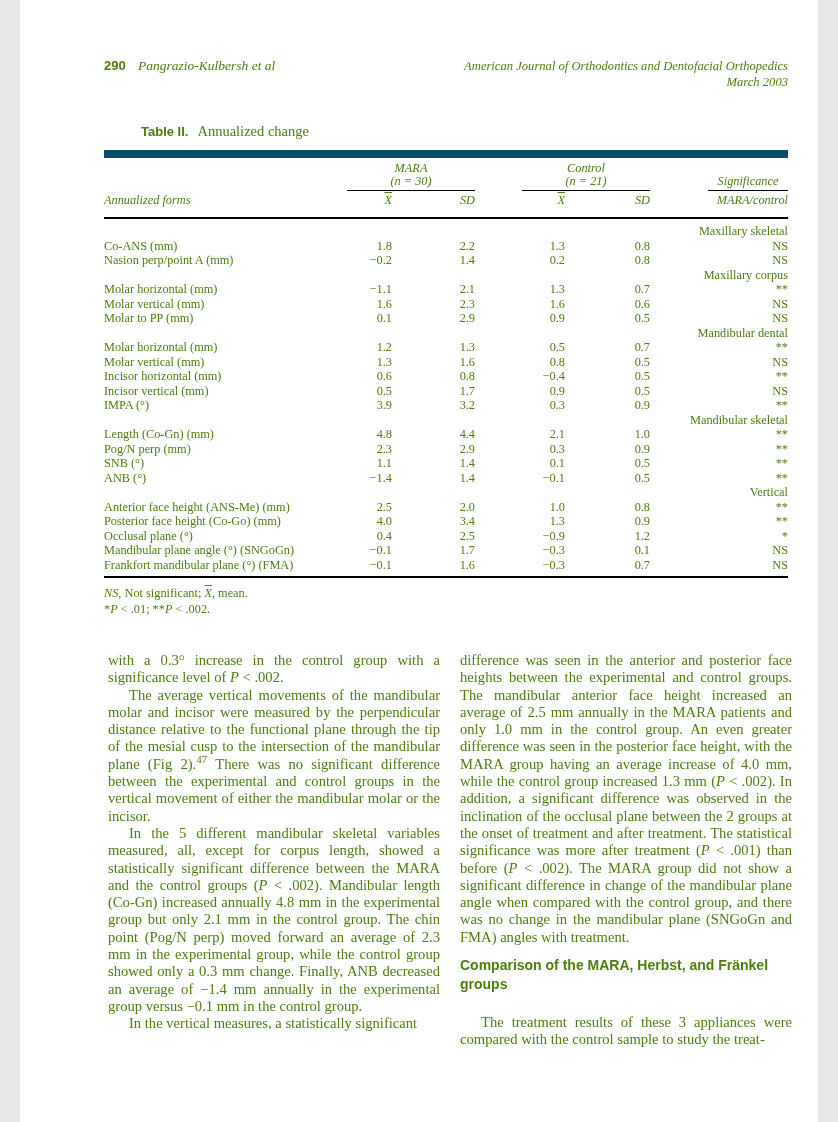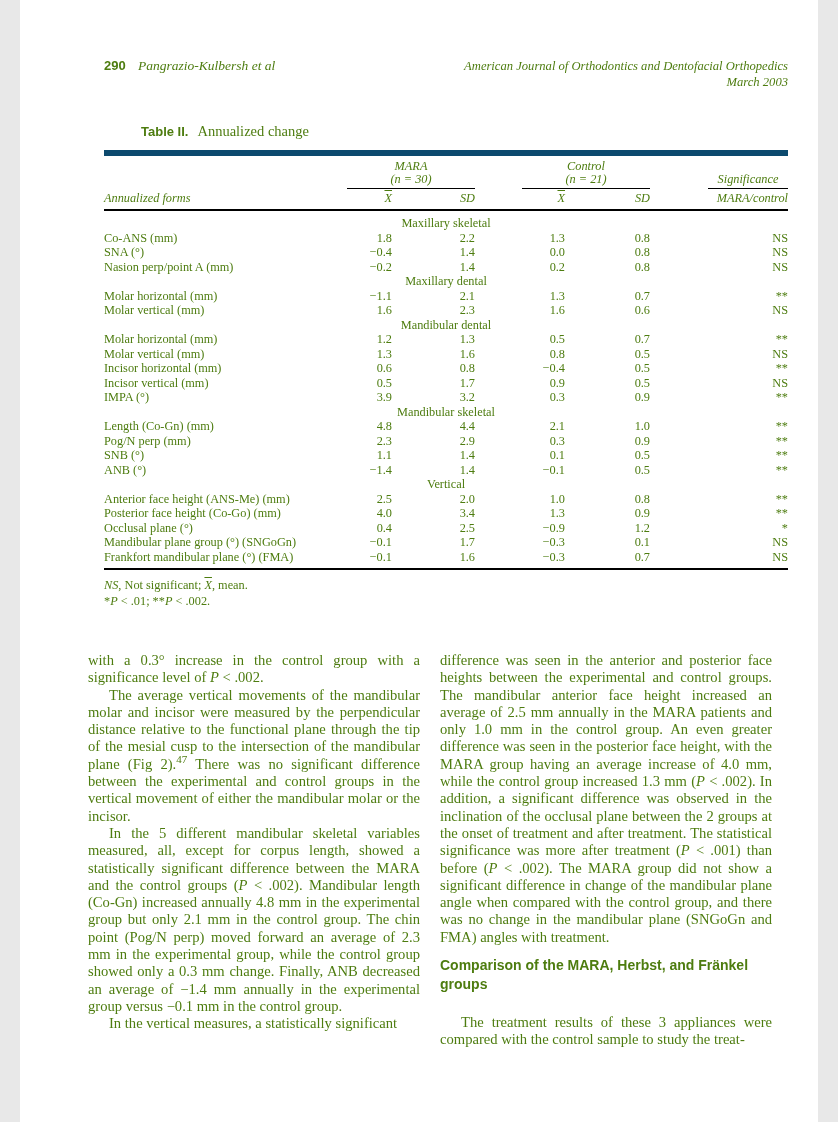--- a/index.html
+++ b/index.html
@@ -22,54 +22,54 @@
 
   
   .table-block { position:absolute; left:84px; top:122px; width:684px; }
   .table-caption { margin-bottom:10px;margin-left:37px; }
   .cap-label { font-family:"Liberation Sans", sans-serif; font-weight:bold; font-size:13px; }
   .cap-title { font-size:14.5px; margin-left:5px; }
 
   table.data-table { width:684px; border-collapse:collapse; table-layout:fixed; }
   .data-table th { font-weight:normal; }
 
-  tr.group-row th { border-top:6px solid #0c4a6e; vertical-align:bottom; padding:4px 0 0 0; }
+  tr.group-row th { border-top:8px solid #0c4a6e; vertical-align:bottom; padding:4px 0 0 0; }
   .group-box {
     display:inline-block; text-align:center; font-style:italic;
     font-size:12.3px; line-height:13px; border-bottom:1.3px solid #000; padding-bottom:2px;
   }
   .gb-line { display:block; }
   th.group-mara, th.group-ctrl, th.group-sig { text-align:right; }
   .group-box.w { width:128px; }
   .group-box.sig-w { width:80px; }
 
   tr.sub-row th {
     border-bottom:2.5px solid #000; vertical-align:bottom;
-    padding:2px 0 4px 0; font-style:italic; font-size:12.3px; line-height:14px;margin-top:12px;
+    padding:2px 0 10px 0; font-style:italic; font-size:12.3px; line-height:14px;margin-top:12px;
   }
   th.stub-h { text-align:left; }
   th.num-h { text-align:right; }
   th.mean-1 { padding-right:16px; }
   th.mean-2 { padding-right:9px; }
   th.sig-h  { text-align:right; }
   .xbar { text-decoration:overline; font-style:italic; }
 
   .data-table tbody td { font-size:12.3px; line-height:14.5px; padding:0; vertical-align:baseline; }
   .data-table tbody tr:first-child td { padding-top:5px; }
   .data-table tbody tr:last-child td { border-bottom:2px solid #000; padding-bottom:4px; }
-  td.section-label { text-align:center; }
+  td.section-label { text-align:right; }
   td.row-label { padding-left:13px; }
   td.num-cell { text-align:right; }
   td.sig-cell { text-align:right; padding-right:44px; }
 
   .footnotes { margin-top:7px; font-size:12.3px; line-height:16px; }
   .fn-line { margin:0; }
 
   
-  .body-columns { position:absolute; left:68px; top:652px; width:684px; display:flex; gap:20px; }
+  .body-columns { position:absolute; left:88px; top:652px; width:684px; display:flex; gap:20px; }
   .col { width:332px; text-align:justify; font-size:14.6px; line-height:17.3px; }
   .body-p { margin:0; }
   .body-p.indent { text-indent:21px; }
   .col-heading {
     font-family:"Liberation Sans", sans-serif; font-weight:bold;
     font-size:14px; line-height:19px; margin:10px 0 20px 0; text-align:left;
   }
   .i { font-style:italic; }
   .sup { vertical-align:super; font-size:11px; line-height:0;margin-top:36px; }
 </style>
@@ -144,52 +144,52 @@
           </tr>
           <tr>
             <td class="row-label">Co-ANS (mm)</td>
             <td class="num-cell">1.8</td>
             <td class="num-cell">2.2</td>
             <td class="num-cell">1.3</td>
             <td class="num-cell">0.8</td>
             <td class="sig-cell">NS</td>
           </tr>
           <tr>
-            <td class="row-label">SNA (°)</td>
-            <td class="num-cell">−0.4</td>
-            <td class="num-cell">1.4</td>
-            <td class="num-cell">0.0</td>
-            <td class="num-cell">0.8</td>
-            <td class="sig-cell">NS</td>
-          </tr>
-          <tr>
             <td class="row-label">Nasion perp/point A (mm)</td>
             <td class="num-cell">−0.2</td>
             <td class="num-cell">1.4</td>
             <td class="num-cell">0.2</td>
             <td class="num-cell">0.8</td>
             <td class="sig-cell">NS</td>
           </tr>
           <tr>
-            <td colspan="6" class="section-label">Maxillary dental</td>
+            <td colspan="6" class="section-label">Maxillary corpus</td>
           </tr>
           <tr>
             <td class="row-label">Molar horizontal (mm)</td>
             <td class="num-cell">−1.1</td>
             <td class="num-cell">2.1</td>
             <td class="num-cell">1.3</td>
             <td class="num-cell">0.7</td>
             <td class="sig-cell">**</td>
           </tr>
           <tr>
             <td class="row-label">Molar vertical (mm)</td>
             <td class="num-cell">1.6</td>
             <td class="num-cell">2.3</td>
             <td class="num-cell">1.6</td>
             <td class="num-cell">0.6</td>
+            <td class="sig-cell">NS</td>
+          </tr>
+          <tr>
+            <td class="row-label">Molar to PP (mm)</td>
+            <td class="num-cell">0.1</td>
+            <td class="num-cell">2.9</td>
+            <td class="num-cell">0.9</td>
+            <td class="num-cell">0.5</td>
             <td class="sig-cell">NS</td>
           </tr>
           <tr>
             <td colspan="6" class="section-label">Mandibular dental</td>
           </tr>
           <tr>
             <td class="row-label">Molar horizontal (mm)</td>
             <td class="num-cell">1.2</td>
             <td class="num-cell">1.3</td>
             <td class="num-cell">0.5</td>
@@ -284,21 +284,21 @@
           </tr>
           <tr>
             <td class="row-label">Occlusal plane (°)</td>
             <td class="num-cell">0.4</td>
             <td class="num-cell">2.5</td>
             <td class="num-cell">−0.9</td>
             <td class="num-cell">1.2</td>
             <td class="sig-cell">*</td>
           </tr>
           <tr>
-            <td class="row-label">Mandibular plane group (°) (SNGoGn)</td>
+            <td class="row-label">Mandibular plane angle (°) (SNGoGn)</td>
             <td class="num-cell">−0.1</td>
             <td class="num-cell">1.7</td>
             <td class="num-cell">−0.3</td>
             <td class="num-cell">0.1</td>
             <td class="sig-cell">NS</td>
           </tr>
           <tr>
             <td class="row-label">Frankfort mandibular plane (°) (FMA)</td>
             <td class="num-cell">−0.1</td>
             <td class="num-cell">1.6</td>

